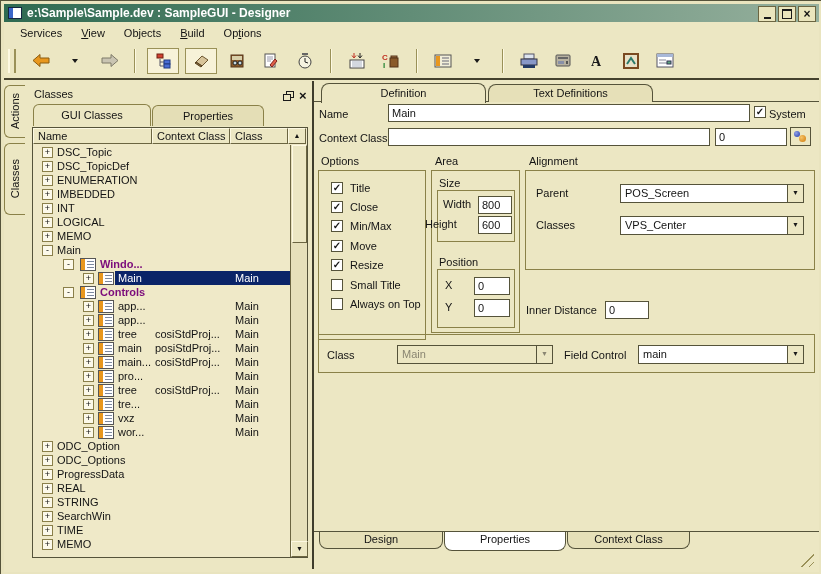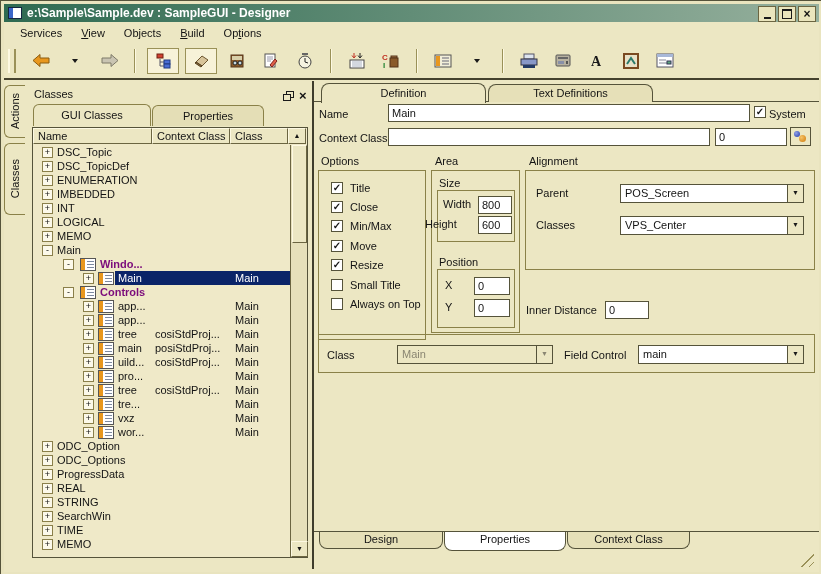--- a/index.html
+++ b/index.html
@@ -385,21 +385,21 @@
         <div class="trow">
           <span class="exp" style="left: 50px;">+</span>
           <span class="fico" style="left: 65px;"></span>
           <span class="tlab" style="left: 85px;">main</span>
           <span class="tctx">posiStdProj...</span>
           <span class="tcls">Main</span>
         </div>
         <div class="trow">
           <span class="exp" style="left: 50px;">+</span>
           <span class="fico" style="left: 65px;"></span>
-          <span class="tlab" style="left: 85px;">uild...</span>
+          <span class="tlab" style="left: 85px;">main...</span>
           <span class="tctx">cosiStdProj...</span>
           <span class="tcls">Main</span>
         </div>
         <div class="trow">
           <span class="exp" style="left: 50px;">+</span>
           <span class="fico" style="left: 65px;"></span>
           <span class="tlab" style="left: 85px;">pro...</span>
           <span class="tcls">Main</span>
         </div>
         <div class="trow">

